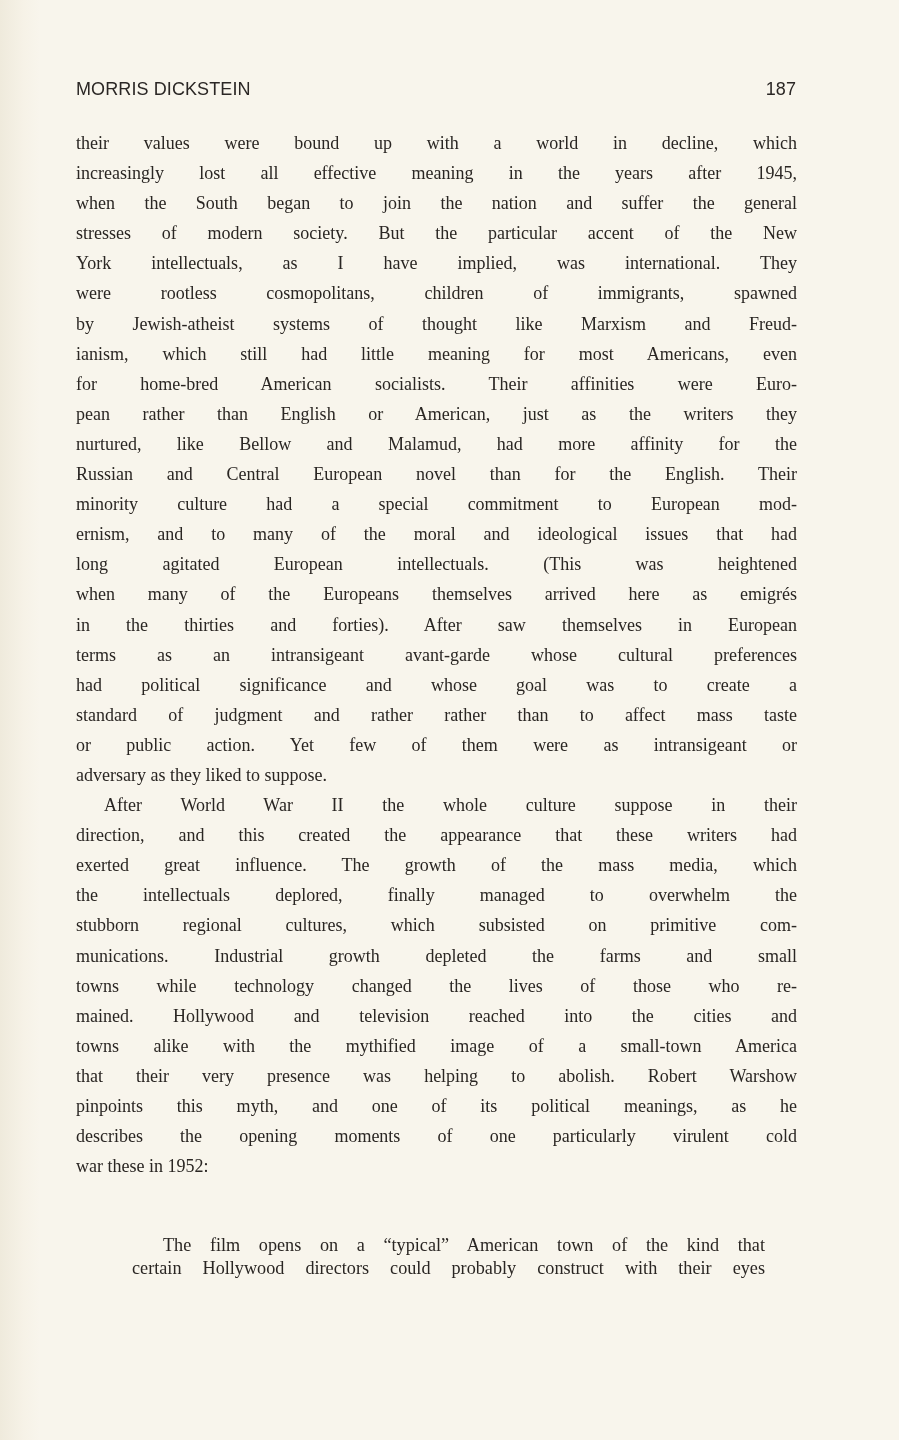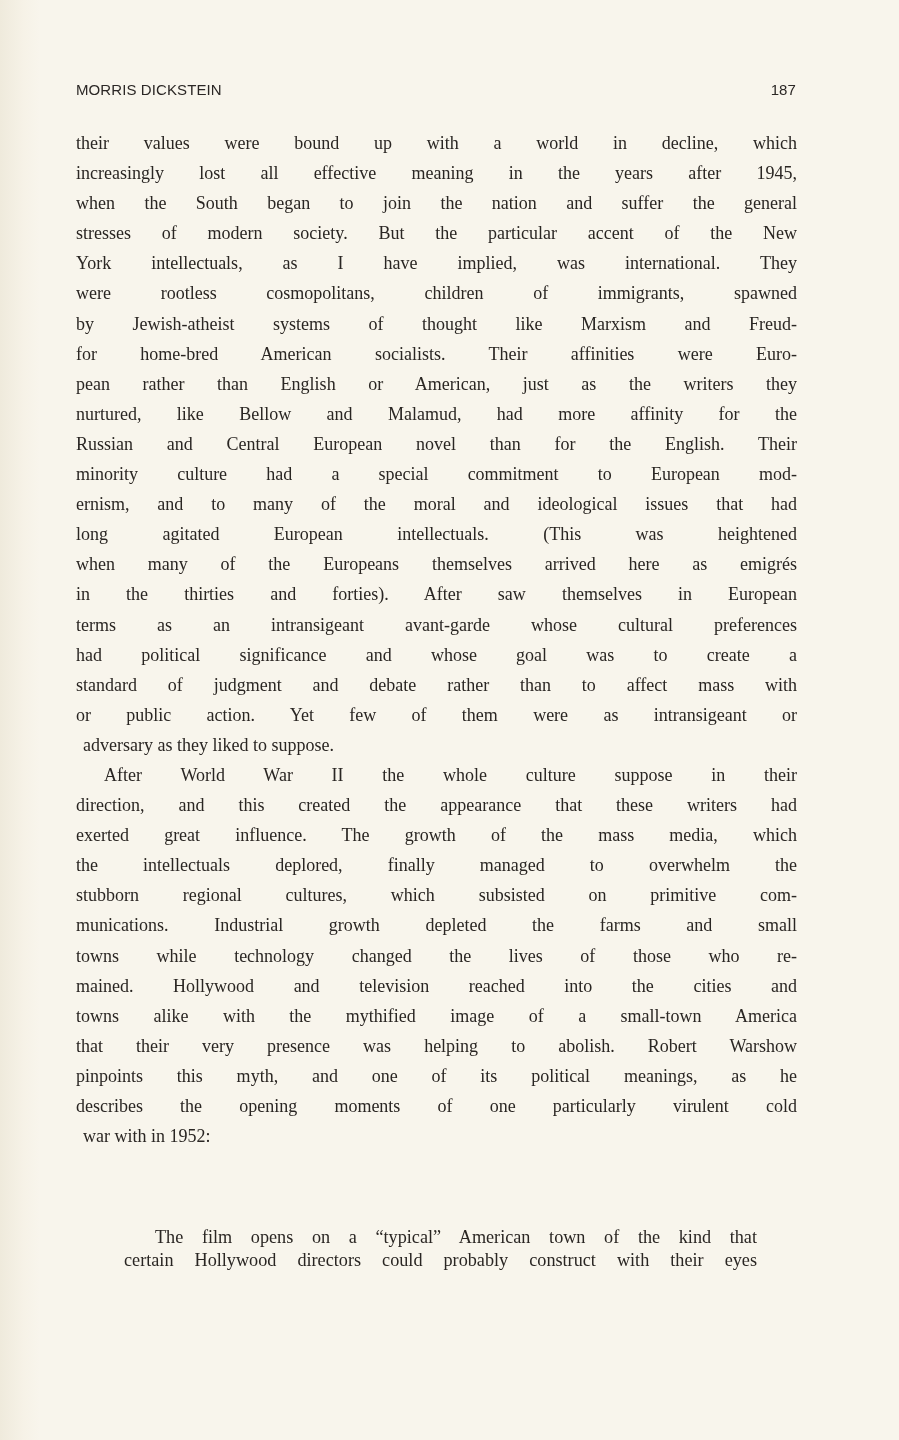--- a/index.html
+++ b/index.html
@@ -23,21 +23,21 @@
     .running-head {
       position: absolute;
       left: 76px;
       right: 103px;
       top: 79px;
       height: 20px;
       display: flex;
       justify-content: space-between;
       align-items: center;
       font-family: "Liberation Sans", sans-serif;
-      font-size: 15px;
+      font-size: 18px;
       letter-spacing: 0.1px;
       color: #2b2725;
     }
     .body-text {
       position: absolute;
       left: 76px;
       width: 721px;
       top: 128px;
       font-family: "Liberation Serif", serif;
       font-size: 18px;
@@ -48,21 +48,20 @@
     }
     .line {
       display: block;
       text-align: justify;
       text-align-last: justify;
       white-space: nowrap;
       height: 30.1px;
     }
     .line.last {
       text-align-last: left;
-      margin-left: 7px;
     }
     .line.indent {
       padding-left: 28px;
     }
     .block-quote {
       position: absolute;
       left: 120px;
       width: 633px;
       top: 1222px;
       font-family: "Liberation Serif", serif;
@@ -93,48 +92,49 @@
 
 <main class="body-text">
   <div>
     <span class="line">their values were bound up with a world in decline, which</span>
     <span class="line">increasingly lost all effective meaning in the years after 1945,</span>
     <span class="line">when the South began to join the nation and suffer the general</span>
     <span class="line">stresses of modern society. But the particular accent of the New</span>
     <span class="line">York intellectuals, as I have implied, was international. They</span>
     <span class="line">were rootless cosmopolitans, children of immigrants, spawned</span>
     <span class="line">by Jewish-atheist systems of thought like Marxism and Freud-</span>
+    <span class="line">ianism, which still had little meaning for most Americans, even</span>
     <span class="line">for home-bred American socialists. Their affinities were Euro-</span>
     <span class="line">pean rather than English or American, just as the writers they</span>
     <span class="line">nurtured, like Bellow and Malamud, had more affinity for the</span>
     <span class="line">Russian and Central European novel than for the English. Their</span>
     <span class="line">minority culture had a special commitment to European mod-</span>
     <span class="line">ernism, and to many of the moral and ideological issues that had</span>
     <span class="line">long agitated European intellectuals. (This was heightened</span>
     <span class="line">when many of the Europeans themselves arrived here as emigrés</span>
     <span class="line">in the thirties and forties). After saw themselves in European</span>
     <span class="line">terms as an intransigeant avant-garde whose cultural preferences</span>
     <span class="line">had political significance and whose goal was to create a</span>
-    <span class="line">standard of judgment and debate rather than to affect mass with</span>
+    <span class="line">standard of judgment and rather rather than to affect mass taste</span>
     <span class="line">or public action. Yet few of them were as intransigeant or</span>
     <span class="line last">adversary as they liked to suppose.</span>
   </div>
   <div>
     <span class="line indent">After World War II the whole culture suppose in their</span>
     <span class="line">direction, and this created the appearance that these writers had</span>
     <span class="line">exerted great influence. The growth of the mass media, which</span>
     <span class="line">the intellectuals deplored, finally managed to overwhelm the</span>
     <span class="line">stubborn regional cultures, which subsisted on primitive com-</span>
     <span class="line">munications. Industrial growth depleted the farms and small</span>
     <span class="line">towns while technology changed the lives of those who re-</span>
     <span class="line">mained. Hollywood and television reached into the cities and</span>
     <span class="line">towns alike with the mythified image of a small-town America</span>
     <span class="line">that their very presence was helping to abolish. Robert Warshow</span>
     <span class="line">pinpoints this myth, and one of its political meanings, as he</span>
     <span class="line">describes the opening moments of one particularly virulent cold</span>
-    <span class="line last">war with in 1952:</span>
+    <span class="line last">war these in 1952:</span>
   </div>
 </main>
 
-<blockquote class="block-quote" style="margin:4px;">
+<blockquote class="block-quote" style="margin:12px;">
   <span class="bq-line indent">The film opens on a “typical” American town of the kind that</span>
   <span class="bq-line">certain Hollywood directors could probably construct with their eyes</span>
 </blockquote>
 
 </body></html>

